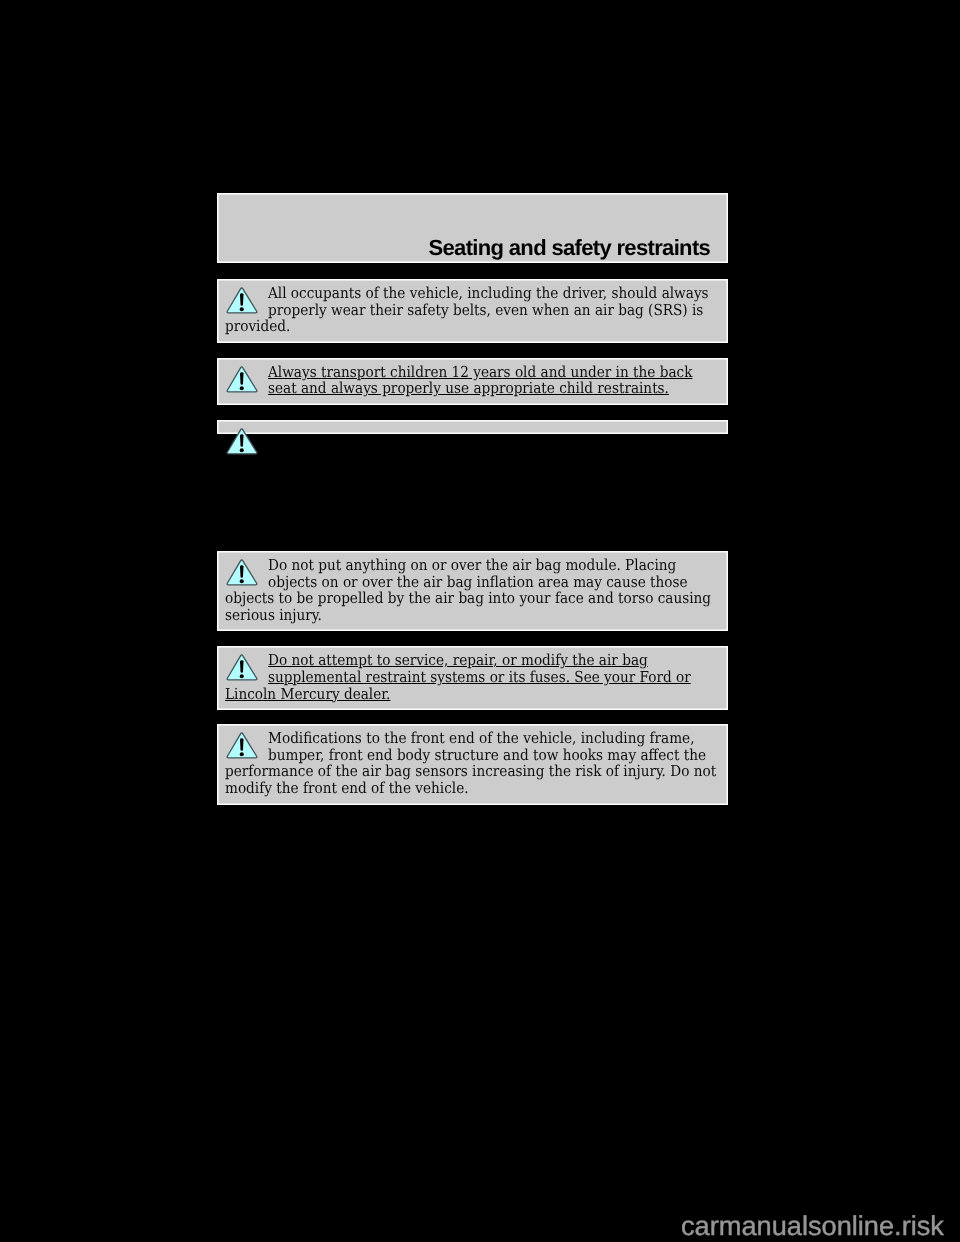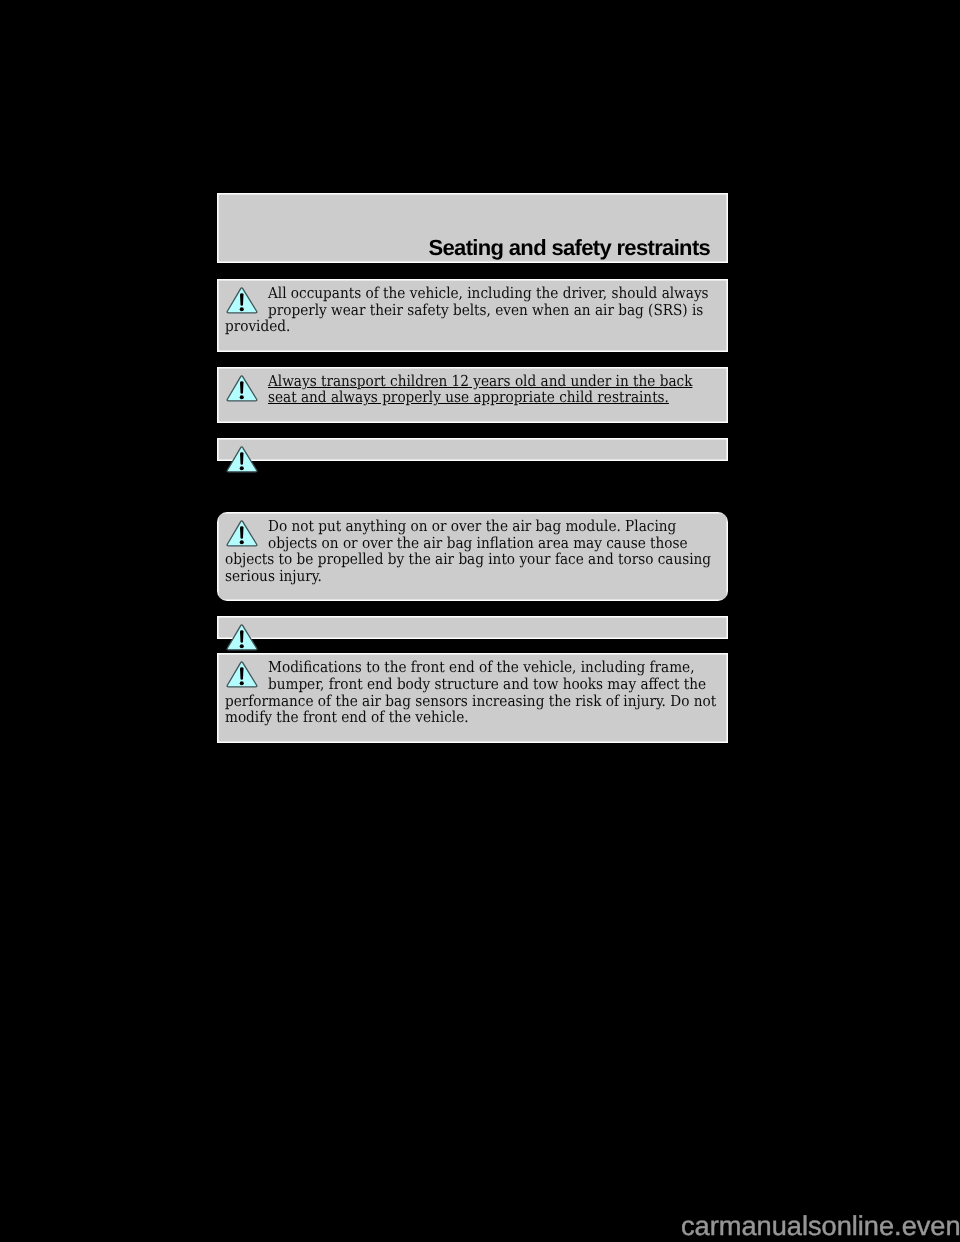--- a/index.html
+++ b/index.html
@@ -21,24 +21,24 @@
            linear-gradient(to bottom, #fcfcfc 0px, #fcfcfc 1.05px, rgba(255,255,255,0) 2.1px),
            #cccccc;}
 
   
   .hdr{height:70px;position:relative;}
   .hdr-title{position:absolute;left:211.5px;top:41.5px;
              font-family:"Liberation Sans",sans-serif;font-weight:bold;
              font-size:22px;letter-spacing:-0.66px;color:#000;white-space:nowrap;}
 
   
-  .wbox{padding:6px 6px 17px 8px;margin-top:16px;}
+  .wbox{padding:6px 6px 8px 8px;margin-top:16px;}
   .wbox.g15{margin-top:15px;text-decoration:underline;}
   .wbox.g14{margin-top:14px;}
-  .wbox.g117{margin-top:51px;border-radius:10px;}
+  .wbox.g117{margin-top:117px;}
   .wtext{font-size:15.15px;line-height:16.6px;text-align:left;color:#0d0d0d;}
   .wicon{float:left;width:32px;height:28px;margin:1px 10px 0 1px;}
 
   
   .wm{position:absolute;left:681px;top:1210px;color:#969696;
       font-family:"Liberation Sans",sans-serif;font-size:27.2px;white-space:nowrap;
       -webkit-text-stroke:0.45px #969696;}
 </style>
 </head>
 <body>
@@ -80,26 +80,27 @@
         <ellipse class="dot" cx="15.75" cy="23.2" rx="2.05" ry="2.05" fill="#000000"></ellipse>
       </svg>
       <div class="wtext">Do not put anything on or over the air bag module. Placing objects on or over the air bag inflation area may cause those objects to be propelled by the air bag into your face and torso causing serious injury.</div>
     </div>
     <div class="wbox bevel g15">
       <svg class="wicon" viewBox="0 0 32 28" aria-hidden="true">
         <path class="tri" d="M14.55 2.85 q1.15 -1.9 2.3 0 L30.5 25.0 q1.1 1.85 -1.1 1.85 L2.6 26.85 q-2.2 0 -1.1 -1.85 Z" fill="#b3fdff" stroke="#41575b" stroke-width="1.35" stroke-linejoin="round" stroke-linecap="round"></path>
         <path class="bang" d="M14.0 8.6 q0 -1.45 1.75 -1.45 q1.75 0 1.75 1.45 l-0.5 10.2 q-0.05 1.0 -1.25 1.0 q-1.2 0 -1.25 -1.0 Z" fill="#000000"></path>
         <ellipse class="dot" cx="15.75" cy="23.2" rx="2.05" ry="2.05" fill="#000000"></ellipse>
       </svg>
+      <div class="wtext">Do not attempt to service, repair, or modify the air bag supplemental restraint systems or its fuses. See your Ford or Lincoln Mercury dealer.</div>
     </div>
     <div class="wbox bevel g14">
       <svg class="wicon" viewBox="0 0 32 28" aria-hidden="true">
         <path class="tri" d="M14.55 2.85 q1.15 -1.9 2.3 0 L30.5 25.0 q1.1 1.85 -1.1 1.85 L2.6 26.85 q-2.2 0 -1.1 -1.85 Z" fill="#b3fdff" stroke="#41575b" stroke-width="1.35" stroke-linejoin="round" stroke-linecap="round"></path>
         <path class="bang" d="M14.0 8.6 q0 -1.45 1.75 -1.45 q1.75 0 1.75 1.45 l-0.5 10.2 q-0.05 1.0 -1.25 1.0 q-1.2 0 -1.25 -1.0 Z" fill="#000000"></path>
         <ellipse class="dot" cx="15.75" cy="23.2" rx="2.05" ry="2.05" fill="#000000"></ellipse>
       </svg>
       <div class="wtext">Modifications to the front end of the vehicle, including frame, bumper, front end body structure and tow hooks may affect the performance of the air bag sensors increasing the risk of injury. Do not modify the front end of the vehicle.</div>
     </div>
   </div>
 
 </div>
 
-<div class="wm">carmanualsonline.even</div>
+<div class="wm">carmanualsonline.risk</div>
 
 </body></html>

